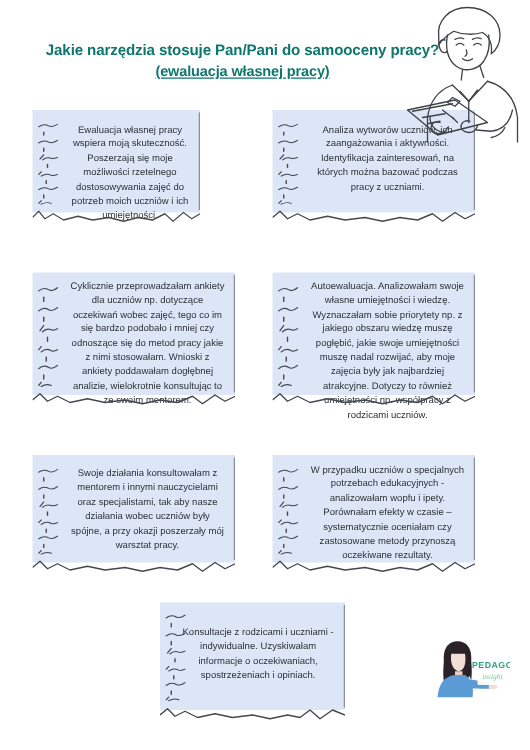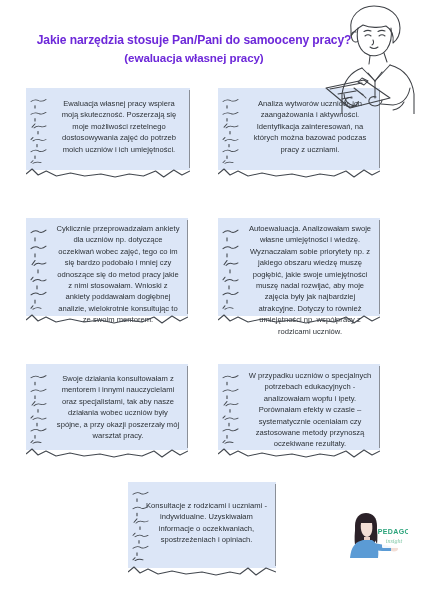--- a/index.html
+++ b/index.html
@@ -24,26 +24,26 @@
     position: absolute;
     left: 28px;
     top: 32px;
     width: 332px;
     text-align: center;
     z-index: 5;
   }
   .title-line {
     font-size: 12.1px;
     font-weight: bold;
-    color: #6d28d9;
+    color: #0f766e;
     letter-spacing: -0.1px;
     line-height: 17px;
     white-space: nowrap;
   }
-  .title-line.second { font-size: 11.6px; }
+  .title-line.second { font-size: 11.6px; text-decoration: underline; }
 
   
   #illustration-person {
     position: absolute;
     right: 2px;
     top: 2px;
     width: 104px;
     height: 112px;
     z-index: 4;
   }
@@ -105,21 +105,21 @@
     left: 30px;
     right: 8px;
     text-align: center;
     font-size: 7.6px;
     line-height: 11.4px;
     color: #2c3136;
     letter-spacing: 0.02px;
   }
 
   
-  #card-1 { left: 26px;  top: 88px;  width: 164px; height: 82px; padding-left: 23px;  }
+  #card-1 { left: 26px;  top: 88px;  width: 134px; height: 82px; padding-left: 23px;  }
   #card-1 .card-text { top: 10px; }
 
   #card-2 { left: 218px; top: 88px;  width: 162px; height: 82px;  }
   #card-2 .card-text { top: 10px; }
 
   #card-3 { left: 26px;  top: 218px; width: 162px; height: 98px; }
   #card-3 .card-text { top: 5px; }
 
   #card-4 { left: 218px; top: 218px; width: 162px; height: 98px; }
   #card-4 .card-text { top: 5px; }

